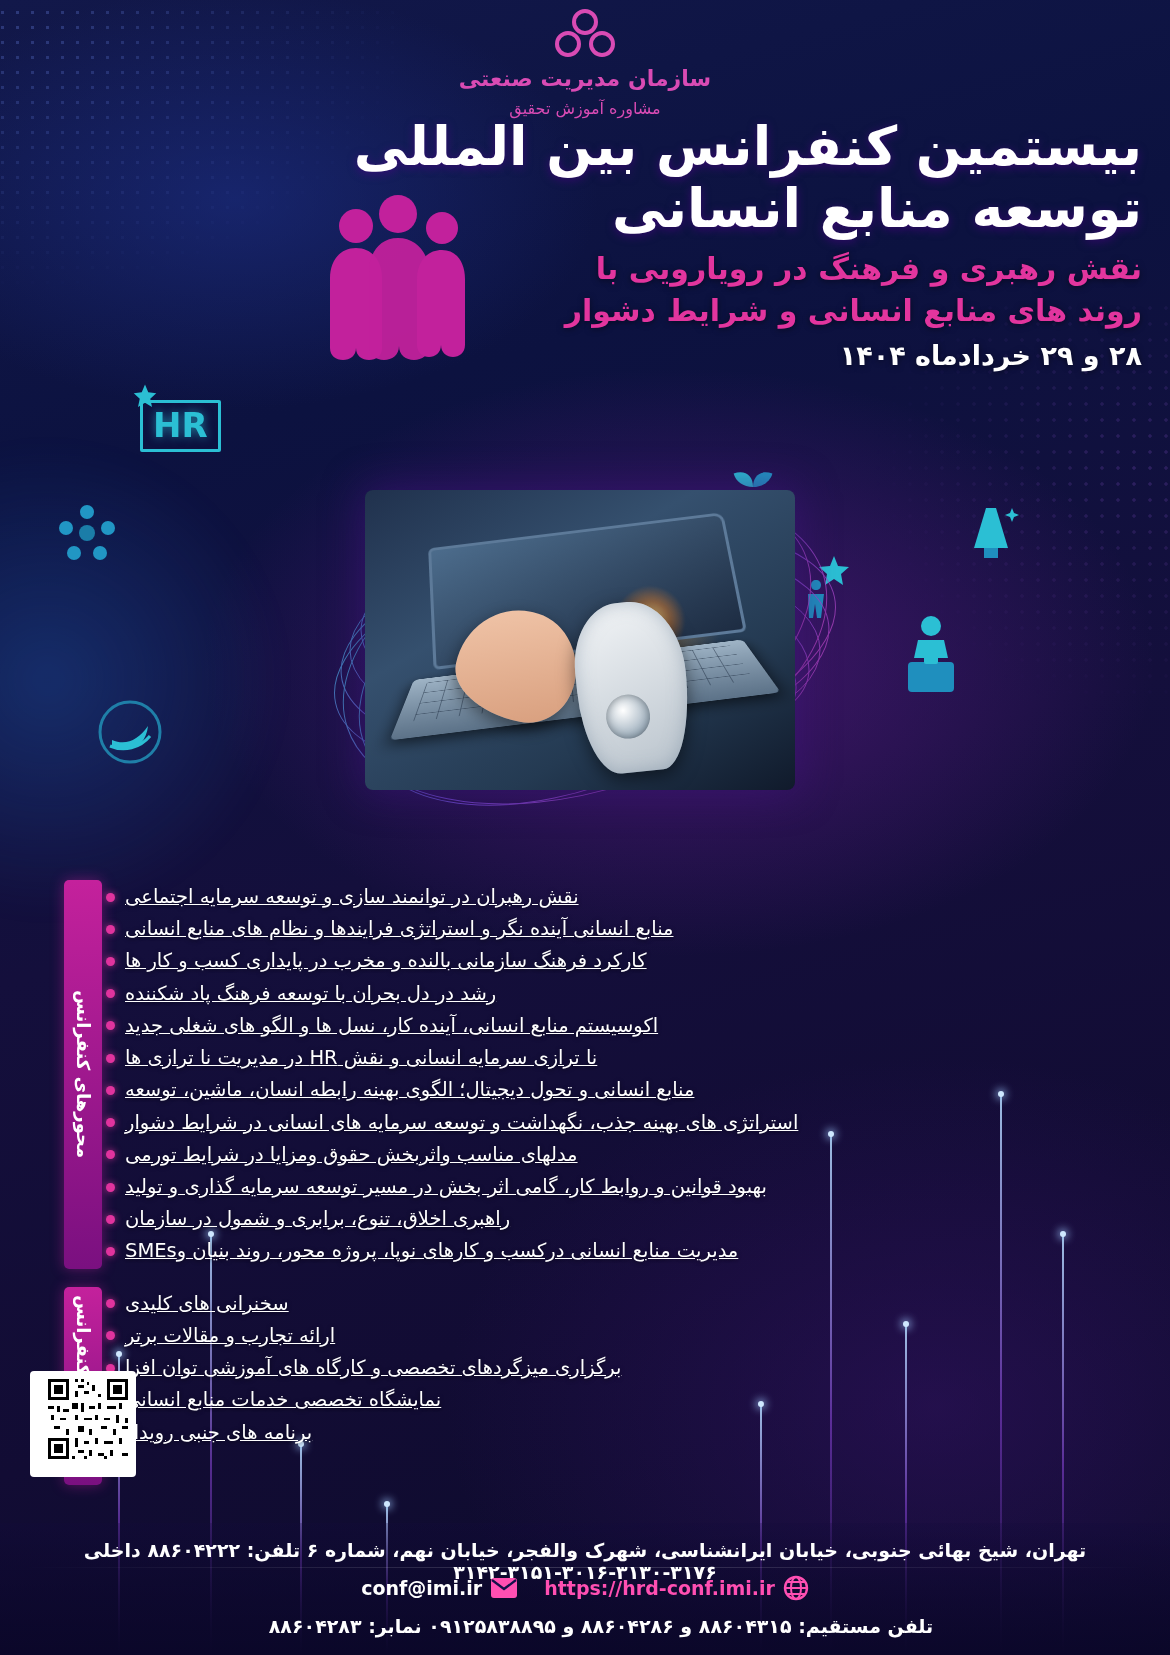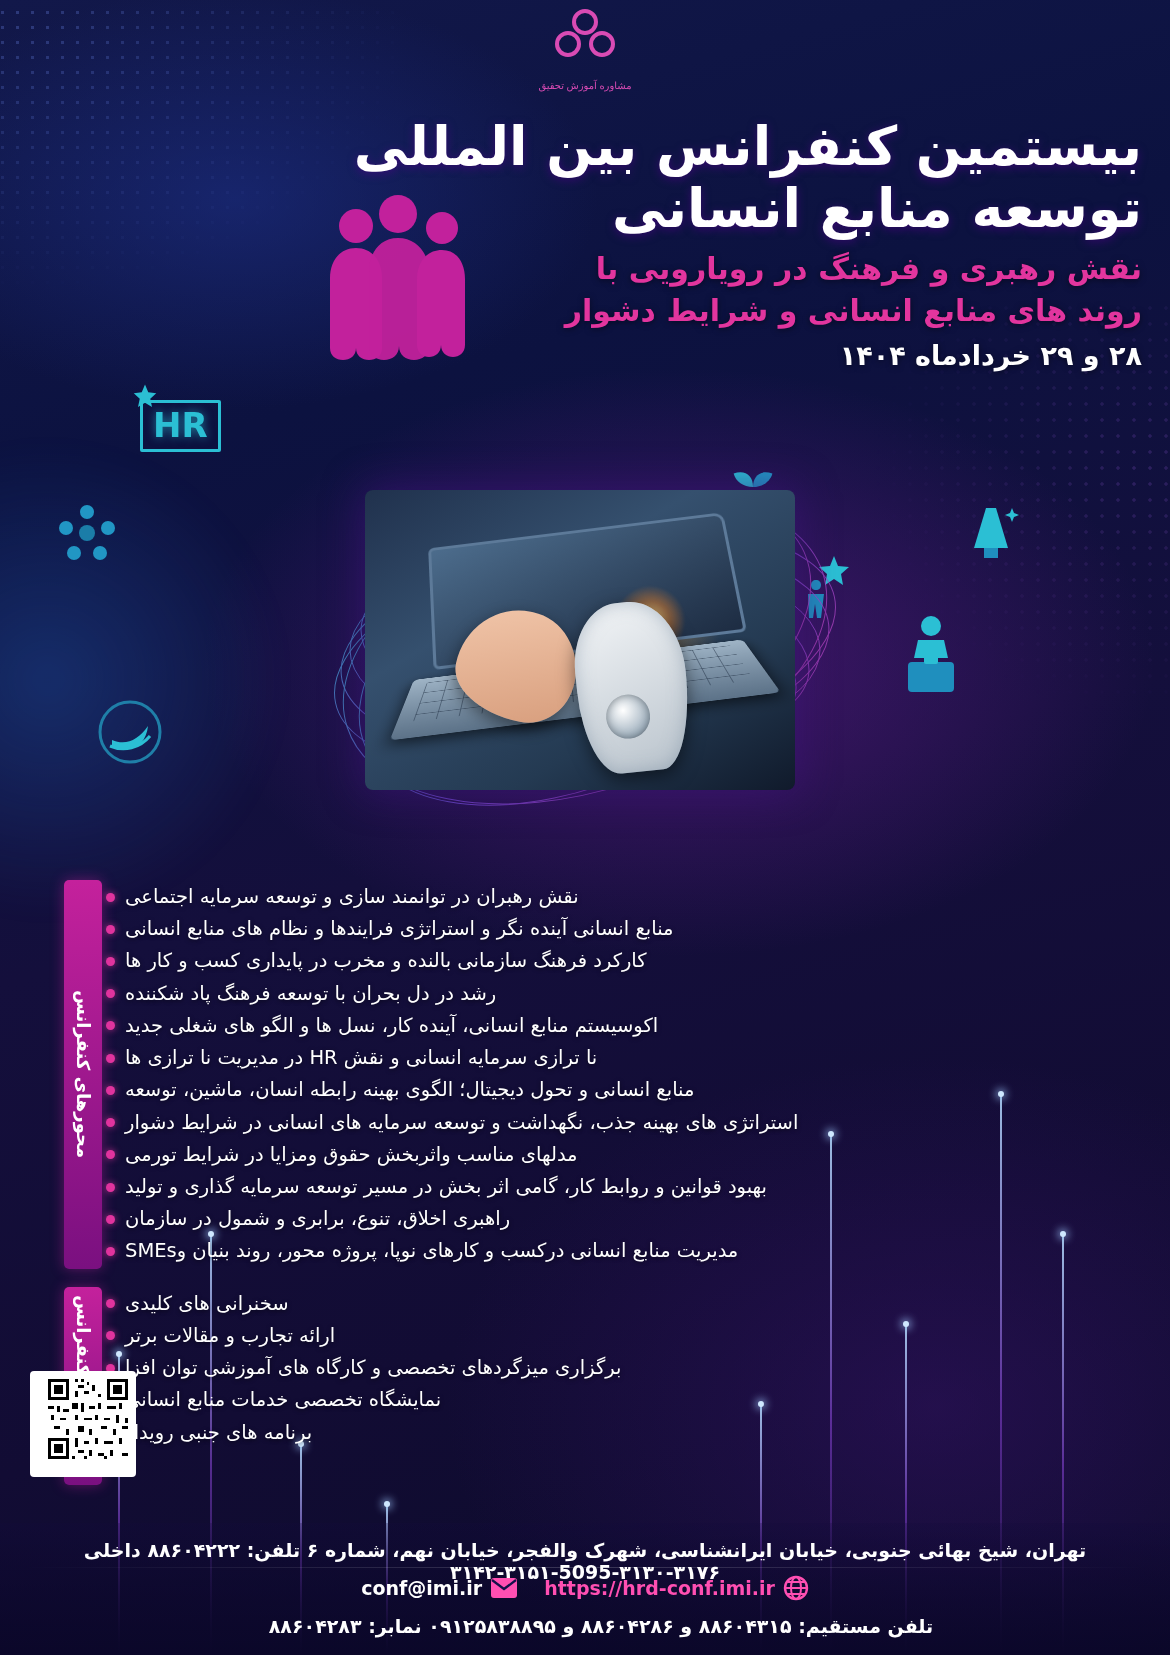--- a/index.html
+++ b/index.html
@@ -48,21 +48,21 @@
   .streak:after{content:"";position:absolute;top:-4px;left:-2px;width:6px;height:6px;border-radius:50%;
     background:#cfe8ff;box-shadow:0 0 8px 2px rgba(160,200,255,.8);}
 
   
   .org{position:absolute;top:8px;left:0;right:0;text-align:center;}
   .org .mark{margin:0 auto;width:74px;height:52px;}
   .org .org-name{
     color:#d94bb4;font-size:22px;font-weight:bold;letter-spacing:1px;margin-top:2px;
     font-family:"DejaVu Sans", sans-serif;
   }
-  .org .org-sub{color:#d94bb4;font-size:10px;margin-top:16px;font-family:Liberation Serif, serif;}
+  .org .org-sub{color:#d94bb4;font-size:16px;margin-top:8px;}
 
   
   .title-wrap{position:absolute;top:118px;right:28px;left:120px;direction:rtl;}
   .title1, .title2{
     color:#ffffff;font-weight:bold;line-height:1.08;
     text-shadow:0 2px 10px rgba(80,0,140,.6);
     font-size:54px;letter-spacing:-1px;
   }
   .title2{margin-top:4px;}
   .subtitle{
@@ -157,21 +157,21 @@
     box-shadow:0 0 14px rgba(200,30,160,.45);
   }
   .items{flex:1;text-align:right;}
   .item{
     color:#fff;font-size:19.5px;line-height:1.55;margin:2px 0;
     display:flex;align-items:center;justify-content:flex-end;gap:10px;
     text-shadow:0 1px 4px rgba(0,0,0,.55);
   }
   .item .dot{width:9px;height:9px;border-radius:50%;background:#e2359e;flex:0 0 auto;
     box-shadow:0 0 7px rgba(226,53,158,.8);}
-  .item .txt{white-space:nowrap;}
+  .item .txt{white-space:nowrap;text-decoration:underline;}
 
   
   .qr{position:absolute;left:30px;bottom:178px;width:96px;height:96px;background:#fff;border-radius:4px;padding:5px;}
   .qr svg{display:block;}
 
   
   .footer{
     position:absolute;left:0;right:0;bottom:0;height:132px;
     background:linear-gradient(180deg, rgba(18,10,60,.25), rgba(10,6,40,.85));
     direction:rtl;
@@ -195,20 +195,21 @@
   <div class="glow-left"></div>
 
   <div class="org">
     <svg class="mark" viewBox="0 0 74 52">
       <g fill="none" stroke="#d94bb4" stroke-width="4">
         <circle cx="37" cy="14" r="11"></circle>
         <circle cx="20" cy="36" r="11"></circle>
         <circle cx="54" cy="36" r="11"></circle>
       </g>
     </svg>
+    <div class="org-name">سازمان مدیریت صنعتی</div>
     <div class="org-sub">مشاوره آموزش تحقیق</div>
   </div>
 
   <div class="title-wrap">
     <div class="title1">بیستمین کنفرانس بین المللی</div>
     <div class="title2">توسعه منابع انسانی</div>
     <div class="subtitle">نقش رهبری و فرهنگ در رویارویی با</div>
     <div class="subtitle" style="margin-top:2px">روند های منابع انسانی و شرایط دشوار</div>
     <div class="date">۲۸ و ۲۹ خردادماه ۱۴۰۴</div>
   </div>
@@ -464,21 +465,21 @@
           <rect x="26" y="26" width="2" height="1"></rect>
         <rect x="9" y="27" width="1" height="1"></rect>
           <rect x="13" y="27" width="1" height="1"></rect>
           <rect x="20" y="27" width="1" height="1"></rect>
       </g>
     </svg>
   </div>
 
   <div class="footer">
     <div class="sep-line"></div>
-    <div class="fline fline1">تهران، شیخ بهائی جنوبی، خیابان ایرانشناسی، شهرک والفجر، خیابان نهم، شماره ۶    تلفن: ۸۸۶۰۴۲۲۲ داخلی ۳۱۷۶-۳۱۳۰-5095-۳۱۵۱-۳۱۴۲</div>
+    <div class="fline fline1">تهران، شیخ بهائی جنوبی، خیابان ایرانشناسی، شهرک والفجر، خیابان نهم، شماره ۶    تلفن: ۸۸۶۰۴۲۲۲ داخلی ۳۱۷۶-۳۱۳۰-۳۰۱۶-۳۱۵۱-۳۱۴۲</div>
 
     <div class="frow">
       <div class="fitem">
         <span class="ic">
           <svg width="26" height="26" viewBox="0 0 26 26">
               <circle cx="13" cy="13" r="11" fill="none" stroke="#ff4fb2" stroke-width="2.4"></circle>
               <ellipse cx="13" cy="13" rx="5" ry="11" fill="none" stroke="#ff4fb2" stroke-width="2"></ellipse>
               <path d="M2.5 13h21M4.5 7h17M4.5 19h17" stroke="#ff4fb2" stroke-width="2"></path>
             </svg>
         </span>

